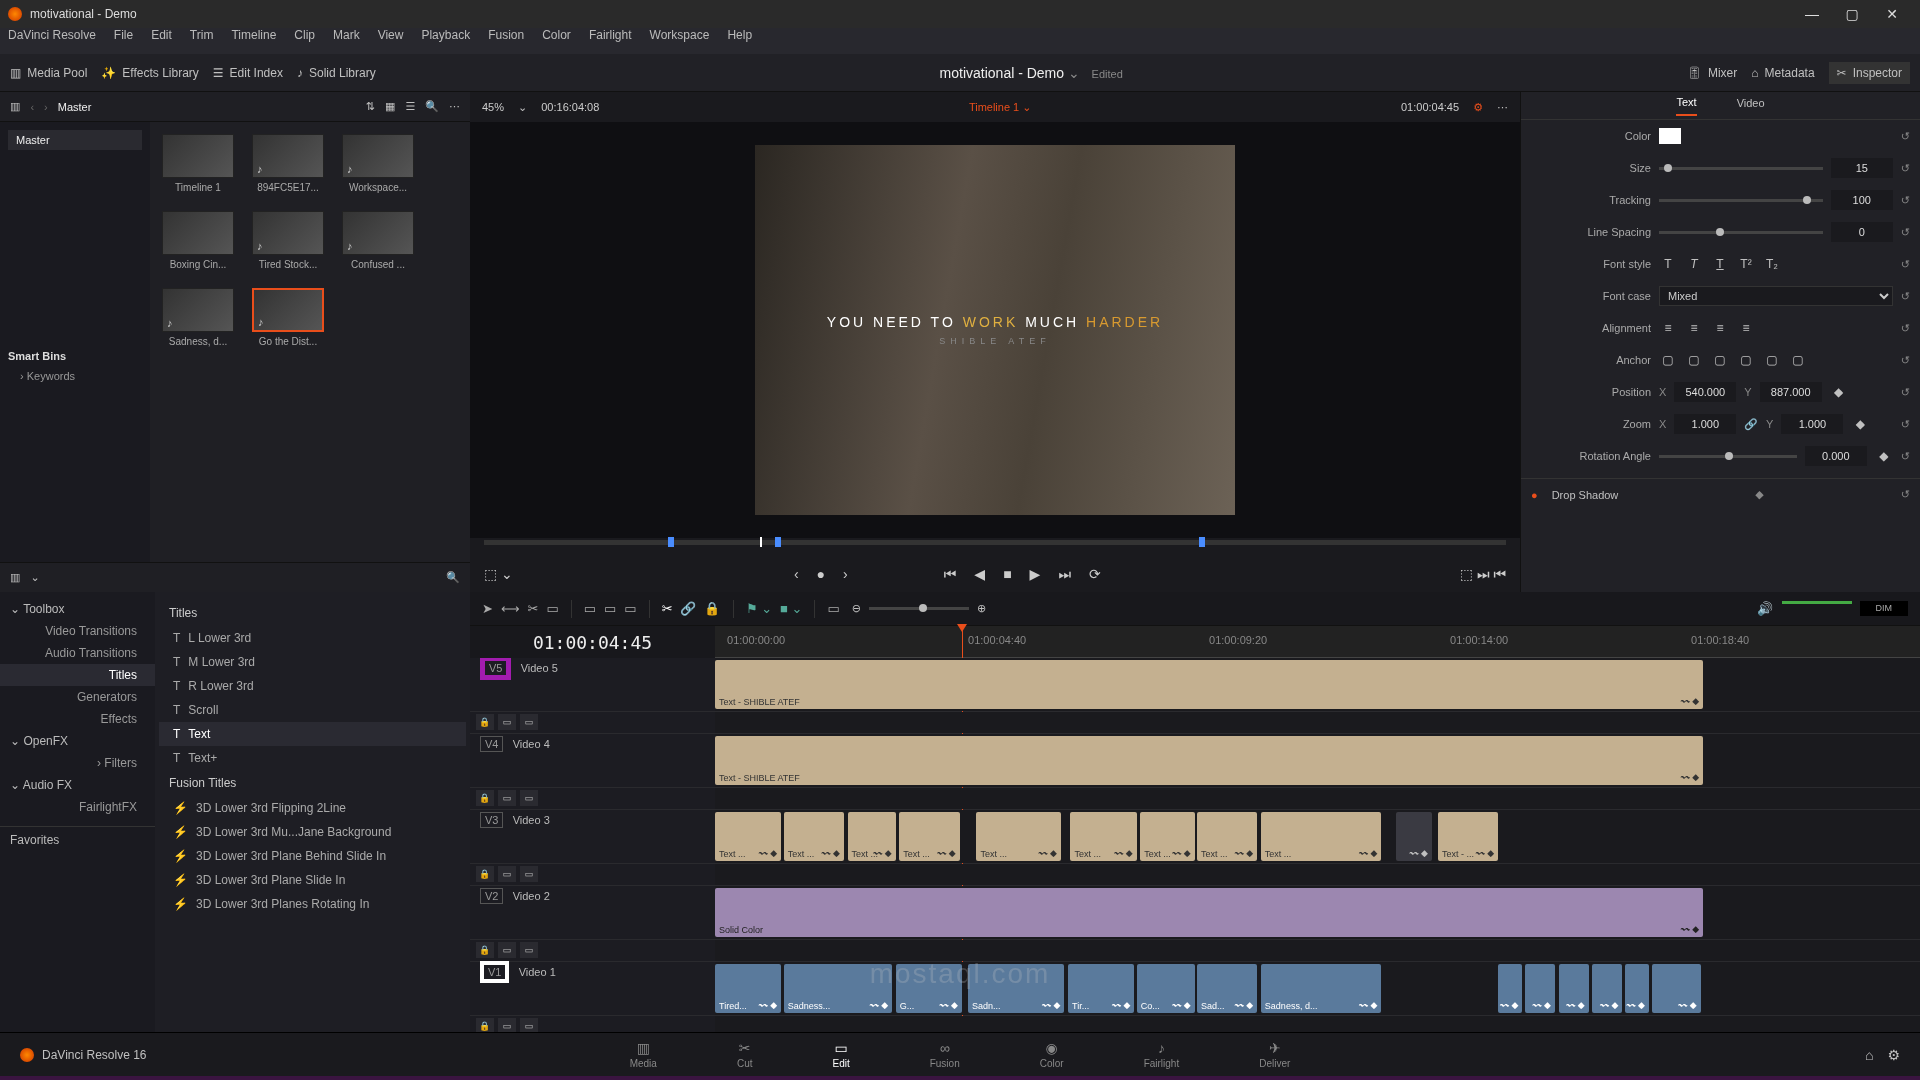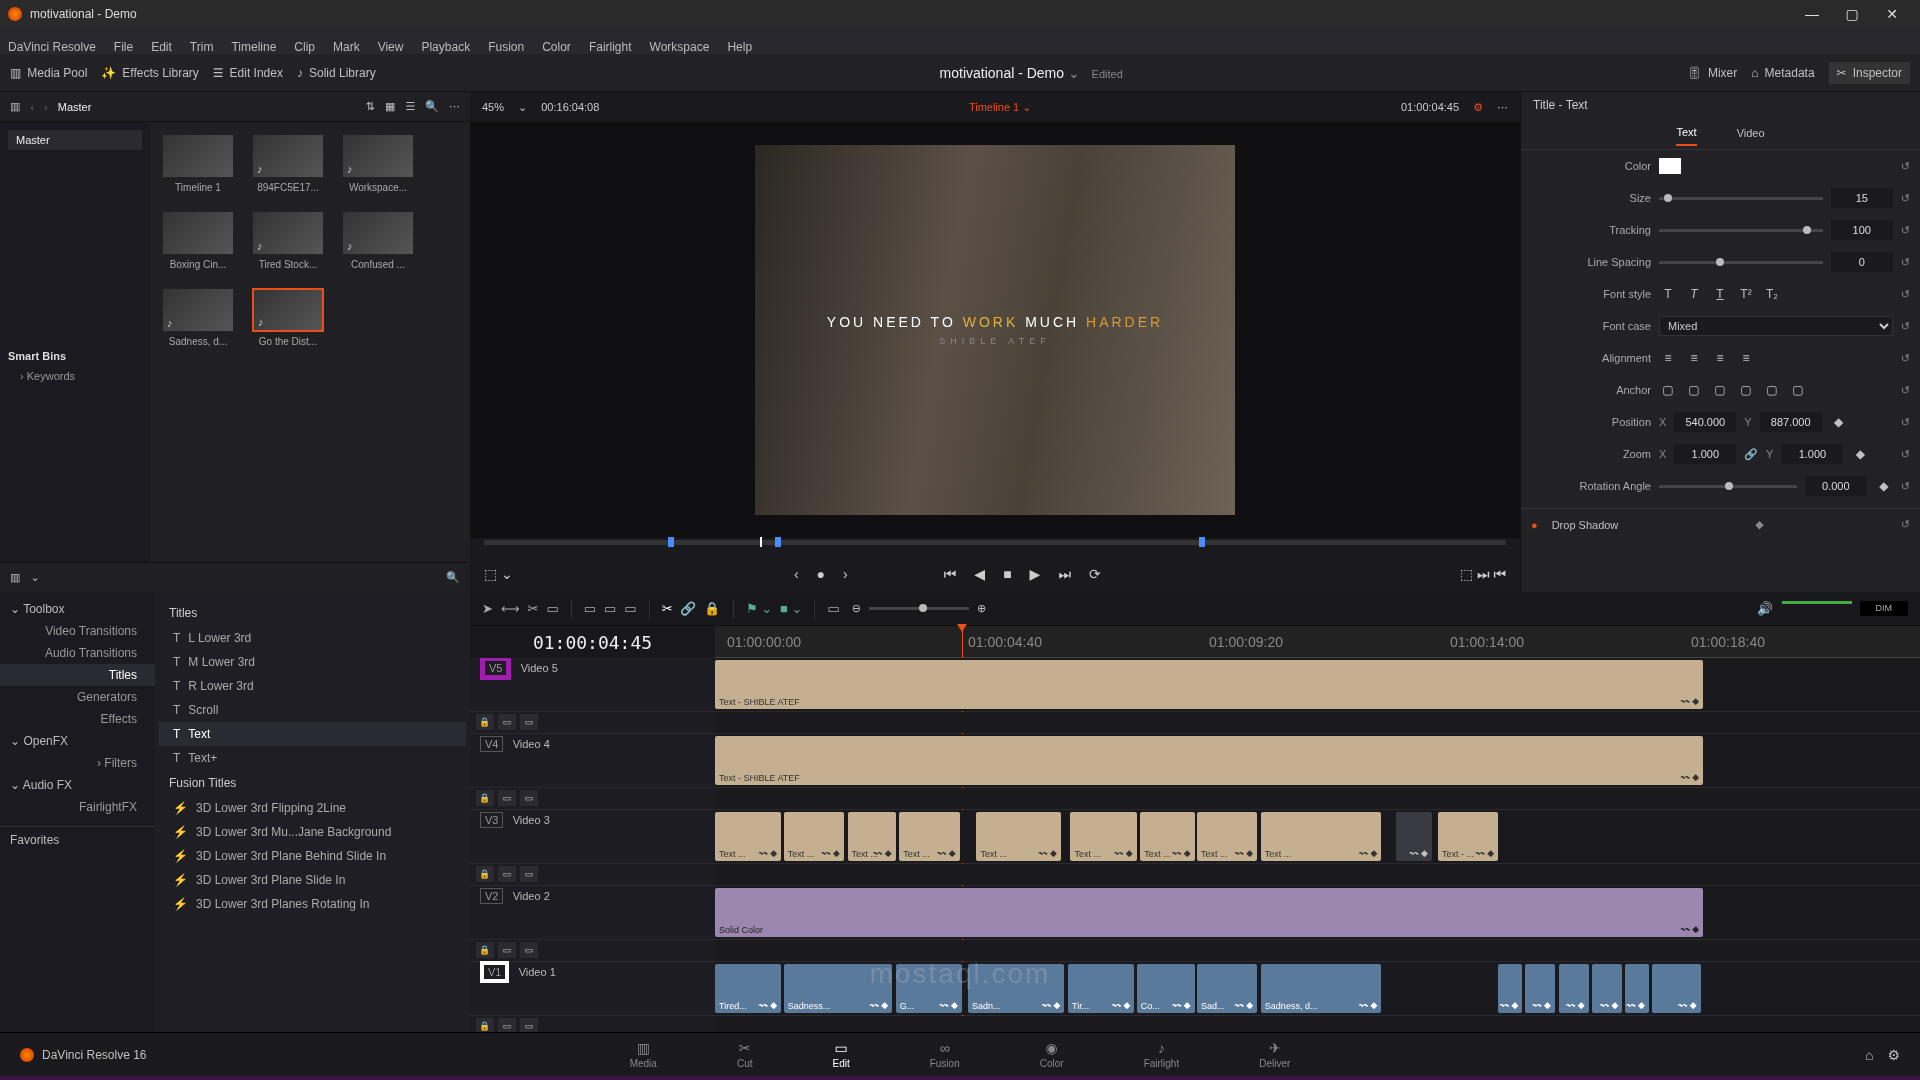--- a/index.html
+++ b/index.html
@@ -1,21 +1,21 @@
 <!DOCTYPE html>
 <html><head>
 <meta charset="utf-8">
 <style>
 * { margin: 0; padding: 0; box-sizing: border-box; font-family: 'Segoe UI', Arial, sans-serif; }
 body { background: #1b1b1b; color: #c0c0c0; font-size: 11px; overflow: hidden; width: 1920px; height: 1080px; }
 .titlebar { height: 28px; background: #2a2a2a; display: flex; align-items: center; padding: 0 8px; color: #ddd; font-size: 12px; }
 .titlebar .icon { width: 14px; height: 14px; background: radial-gradient(#ff8800, #cc3300); border-radius: 50%; margin-right: 8px; }
 .titlebar .spacer { flex: 1; }
 .titlebar .winbtn { width: 40px; text-align: center; font-size: 14px; cursor: pointer; }
-.menubar { height: 26px; background: #28282e; display: flex; align-items: flex-end; padding: 0 8px; gap: 18px; font-size: 12px; color: #bbb; }
+.menubar { height: 26px; background: #28282e; display: flex; align-items: flex-start; padding: 0 8px; gap: 18px; font-size: 12px; color: #bbb; }
 .menubar span { cursor: pointer; }
 .topribbon { height: 38px; background: #212126; border-bottom: 1px solid #111; display: flex; align-items: center; padding: 0 10px; gap: 14px; font-size: 12px; }
 .topribbon .section { display: flex; align-items: center; gap: 6px; cursor: pointer; }
 .topribbon .center { flex: 1; text-align: center; font-size: 14px; color: #eee; }
 .topribbon .center .edited { color: #888; font-size: 11px; margin-left: 8px; }
 .middle { display: flex; height: 500px; }
 .mediapool { width: 470px; background: #1f1f24; display: flex; flex-direction: column; }
 .mp-toolbar { height: 30px; display: flex; align-items: center; padding: 0 10px; gap: 10px; border-bottom: 1px solid #111; }
 .mp-body { display: flex; flex: 1; }
 .mp-tree { width: 150px; background: #1a1a20; padding: 8px; }
@@ -68,21 +68,21 @@
 .fx-list .row .ic { font-size: 12px; }
 .timeline-pane { flex: 1; display: flex; flex-direction: column; }
 .tl-toolbar { height: 34px; display: flex; align-items: center; padding: 0 12px; gap: 12px; border-bottom: 1px solid #111; }
 .tl-toolbar .grp { display: flex; gap: 8px; }
 .tl-toolbar .grp span { cursor: pointer; font-size: 13px; color: #aaa; }
 .tl-toolbar .arrow { color: #e94e1b; }
 .tl-toolbar .zoom { flex: 1; }
 .tl-header { height: 32px; display: flex; }
 .tl-header .tc-disp { width: 245px; display: flex; align-items: center; justify-content: center; font-size: 18px; color: #eee; font-family: monospace; }
 .tl-header .ruler { flex: 1; background: #222; position: relative; border-bottom: 1px solid #444; }
-.tl-header .ruler .tick { position: absolute; font-size: 14px; color: #888; top: 8px; }
+.tl-header .ruler .tick { position: absolute; font-size: 11px; color: #888; top: 8px; }
 .tl-header .ruler .playhead { position: absolute; top: 0; width: 1px; height: 400px; background: #e94e1b; }
 .tl-header .ruler .playhead::before { content: ''; position: absolute; top: -2px; left: -5px; border: 5px solid transparent; border-top: 8px solid #e94e1b; }
 .tl-tracks { flex: 1; overflow: hidden; }
 .track { display: flex; height: 54px; border-bottom: 1px solid #2a2a2e; }
 .track.short { height: 22px; }
 .track-head { width: 245px; display: flex; background: #1c1c22; }
 .track-head .name { flex: 1; padding: 4px 10px; font-size: 11px; color: #bbb; }
 .track-head .name .tag { color: #999; }
 .track-head .btns { display: flex; gap: 4px; padding: 2px 6px; }
 .track-head .btns span { width: 18px; height: 16px; background: #2a2a30; font-size: 9px; text-align: center; line-height: 16px; }
@@ -270,21 +270,20 @@
       <span>■</span>
       <span>▶</span>
       <span>⏭</span>
       <span>⟳</span>
       <span style="width:60px"></span>
       <span style="margin-left:auto;margin-right:14px">⬚ ⏭ ⏮</span>
     </div>
   </div>
 
   <div class="inspector">
-    <div class="insp-title">Title - Text</div>
     <div class="insp-tabs">
       <div class="tab active">Text</div>
       <div class="tab">Video</div>
     </div>
     <div class="insp-row">
         <span class="lbl">Color</span>
         <span class="swatch"></span>
         <span class="reset">↺</span>
       </div>
     <div class="insp-row">

